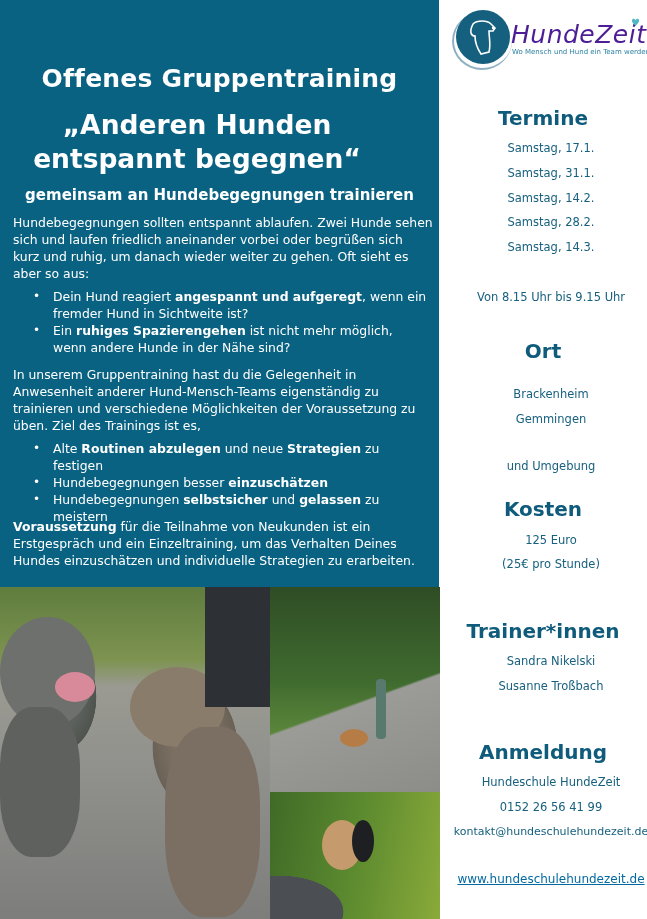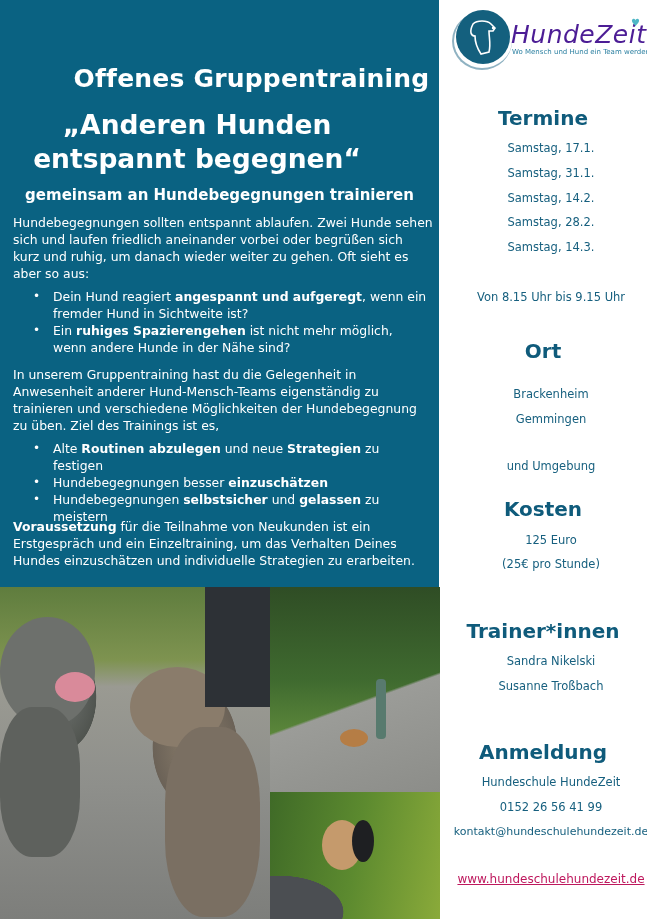--- a/index.html
+++ b/index.html
@@ -6,21 +6,21 @@
     html, body { width: 647px; height: 919px; overflow: hidden; background: #ffffff; }
     body { position: relative; font-family: "DejaVu Sans", sans-serif; }
 
     
     .left-panel {
       position: absolute; left: 0; top: 0; width: 439px; height: 587px;
       background: #0a6282; color: #ffffff;
     }
     .title-main {
       position: absolute; left: 0; width: 439px; top: 64px;
-      text-align: center; font-weight: bold; font-size: 25px; letter-spacing: 0.2px; margin-left: 32px;
+      text-align: center; font-weight: bold; font-size: 25px; letter-spacing: 0.2px;
     }
     .title-quote {
       position: absolute; left: 0; width: 394px; top: 108px;
       text-align: center; font-weight: bold; font-size: 26.5px; line-height: 34px;
     }
     .subtitle {
       position: absolute; left: 0; width: 439px; top: 186px;
       text-align: center; font-weight: bold; font-size: 15px;
     }
     .body-text {
@@ -95,21 +95,21 @@
     }
     .logo-tagline {
       position: absolute; left: 63px; top: 40px; font-size: 7px; color: #2a7fa0; white-space: nowrap;
     }
     .sb-heading {
       position: absolute; left: 0; width: 208px; font-weight: bold; font-size: 20px; color: #0f5b7b;
     }
     .sb-line {
       position: absolute; left: 0; width: 224px; font-size: 11.5px; color: #17607f;
     }
-    .sb-link { color: #be185d; text-decoration: underline; font-size: 12px; }
+    .sb-link { color: #0369a1; text-decoration: underline; font-size: 12px; }
   </style>
 </head>
 <body>
 
 <div class="left-panel">
   <div class="title-main">Offenes Gruppentraining</div>
   <div class="title-quote">
     <div>„Anderen Hunden</div>
     <div>entspannt begegnen“</div>
   </div>
@@ -121,21 +121,21 @@
     <li>
       <span class="dot">•</span>
       <span>Dein Hund reagiert </span><b>angespannt und aufgeregt</b><span>, wenn ein fremder Hund in Sichtweite ist?</span>
     </li>
     <li>
       <span class="dot">•</span>
       <span>Ein </span><b>ruhiges Spazierengehen</b><span> ist nicht mehr möglich, wenn andere Hunde in der Nähe sind?</span>
     </li>
   </ul>
 
-  <p class="body-text para2">In unserem Gruppentraining hast du die Gelegenheit in Anwesenheit anderer Hund-Mensch-Teams eigenständig zu trainieren und verschiedene Möglichkeiten der Hundebegegnung zu üben. Ziel des Trainings ist es,</p>
+  <p class="body-text para2">In unserem Gruppentraining hast du die Gelegenheit in Anwesenheit anderer Hund-Mensch-Teams eigenständig zu trainieren und verschiedene Möglichkeiten der Voraussetzung zu üben. Ziel des Trainings ist es,</p>
 
   <ul class="bullets list2" style="top:440px;">
     <li>
       <span class="dot">•</span>
       <span>Alte </span><b>Routinen abzulegen</b><span> und neue </span><b>Strategien</b><span> zu festigen</span>
     </li>
     <li>
       <span class="dot">•</span>
       <span>Hundebegegnungen besser </span><b>einzuschätzen</b>
     </li>

